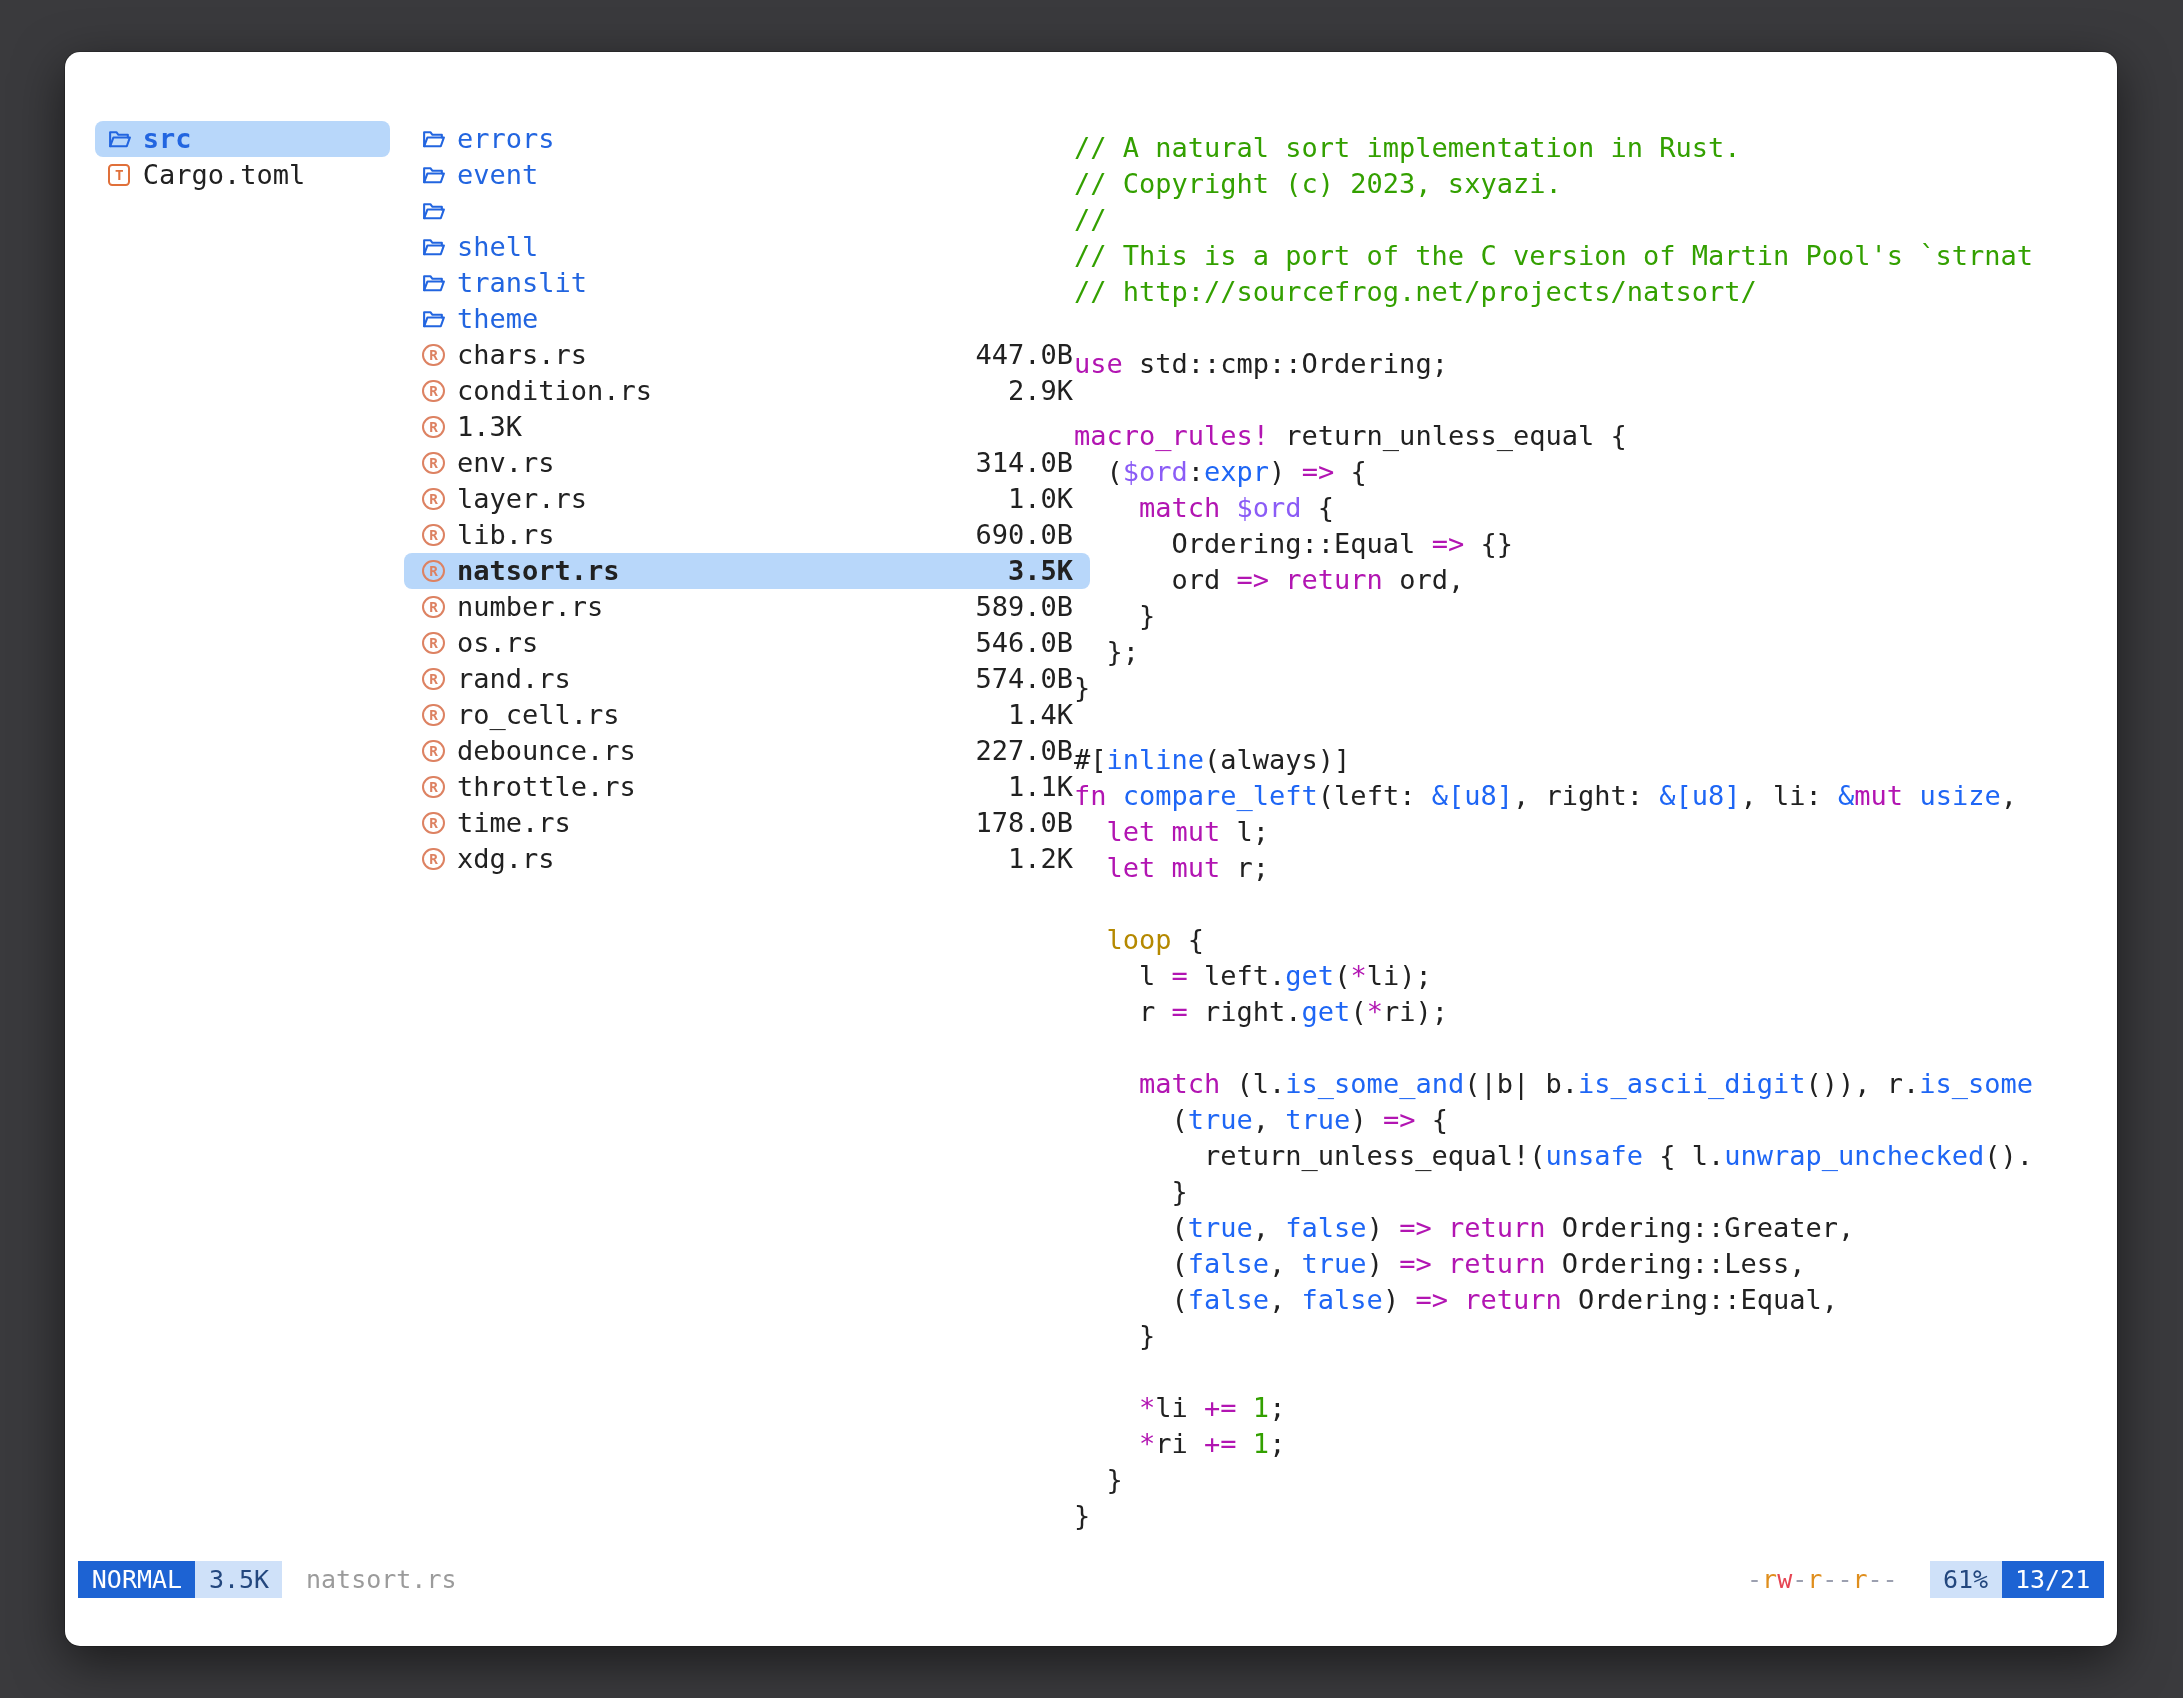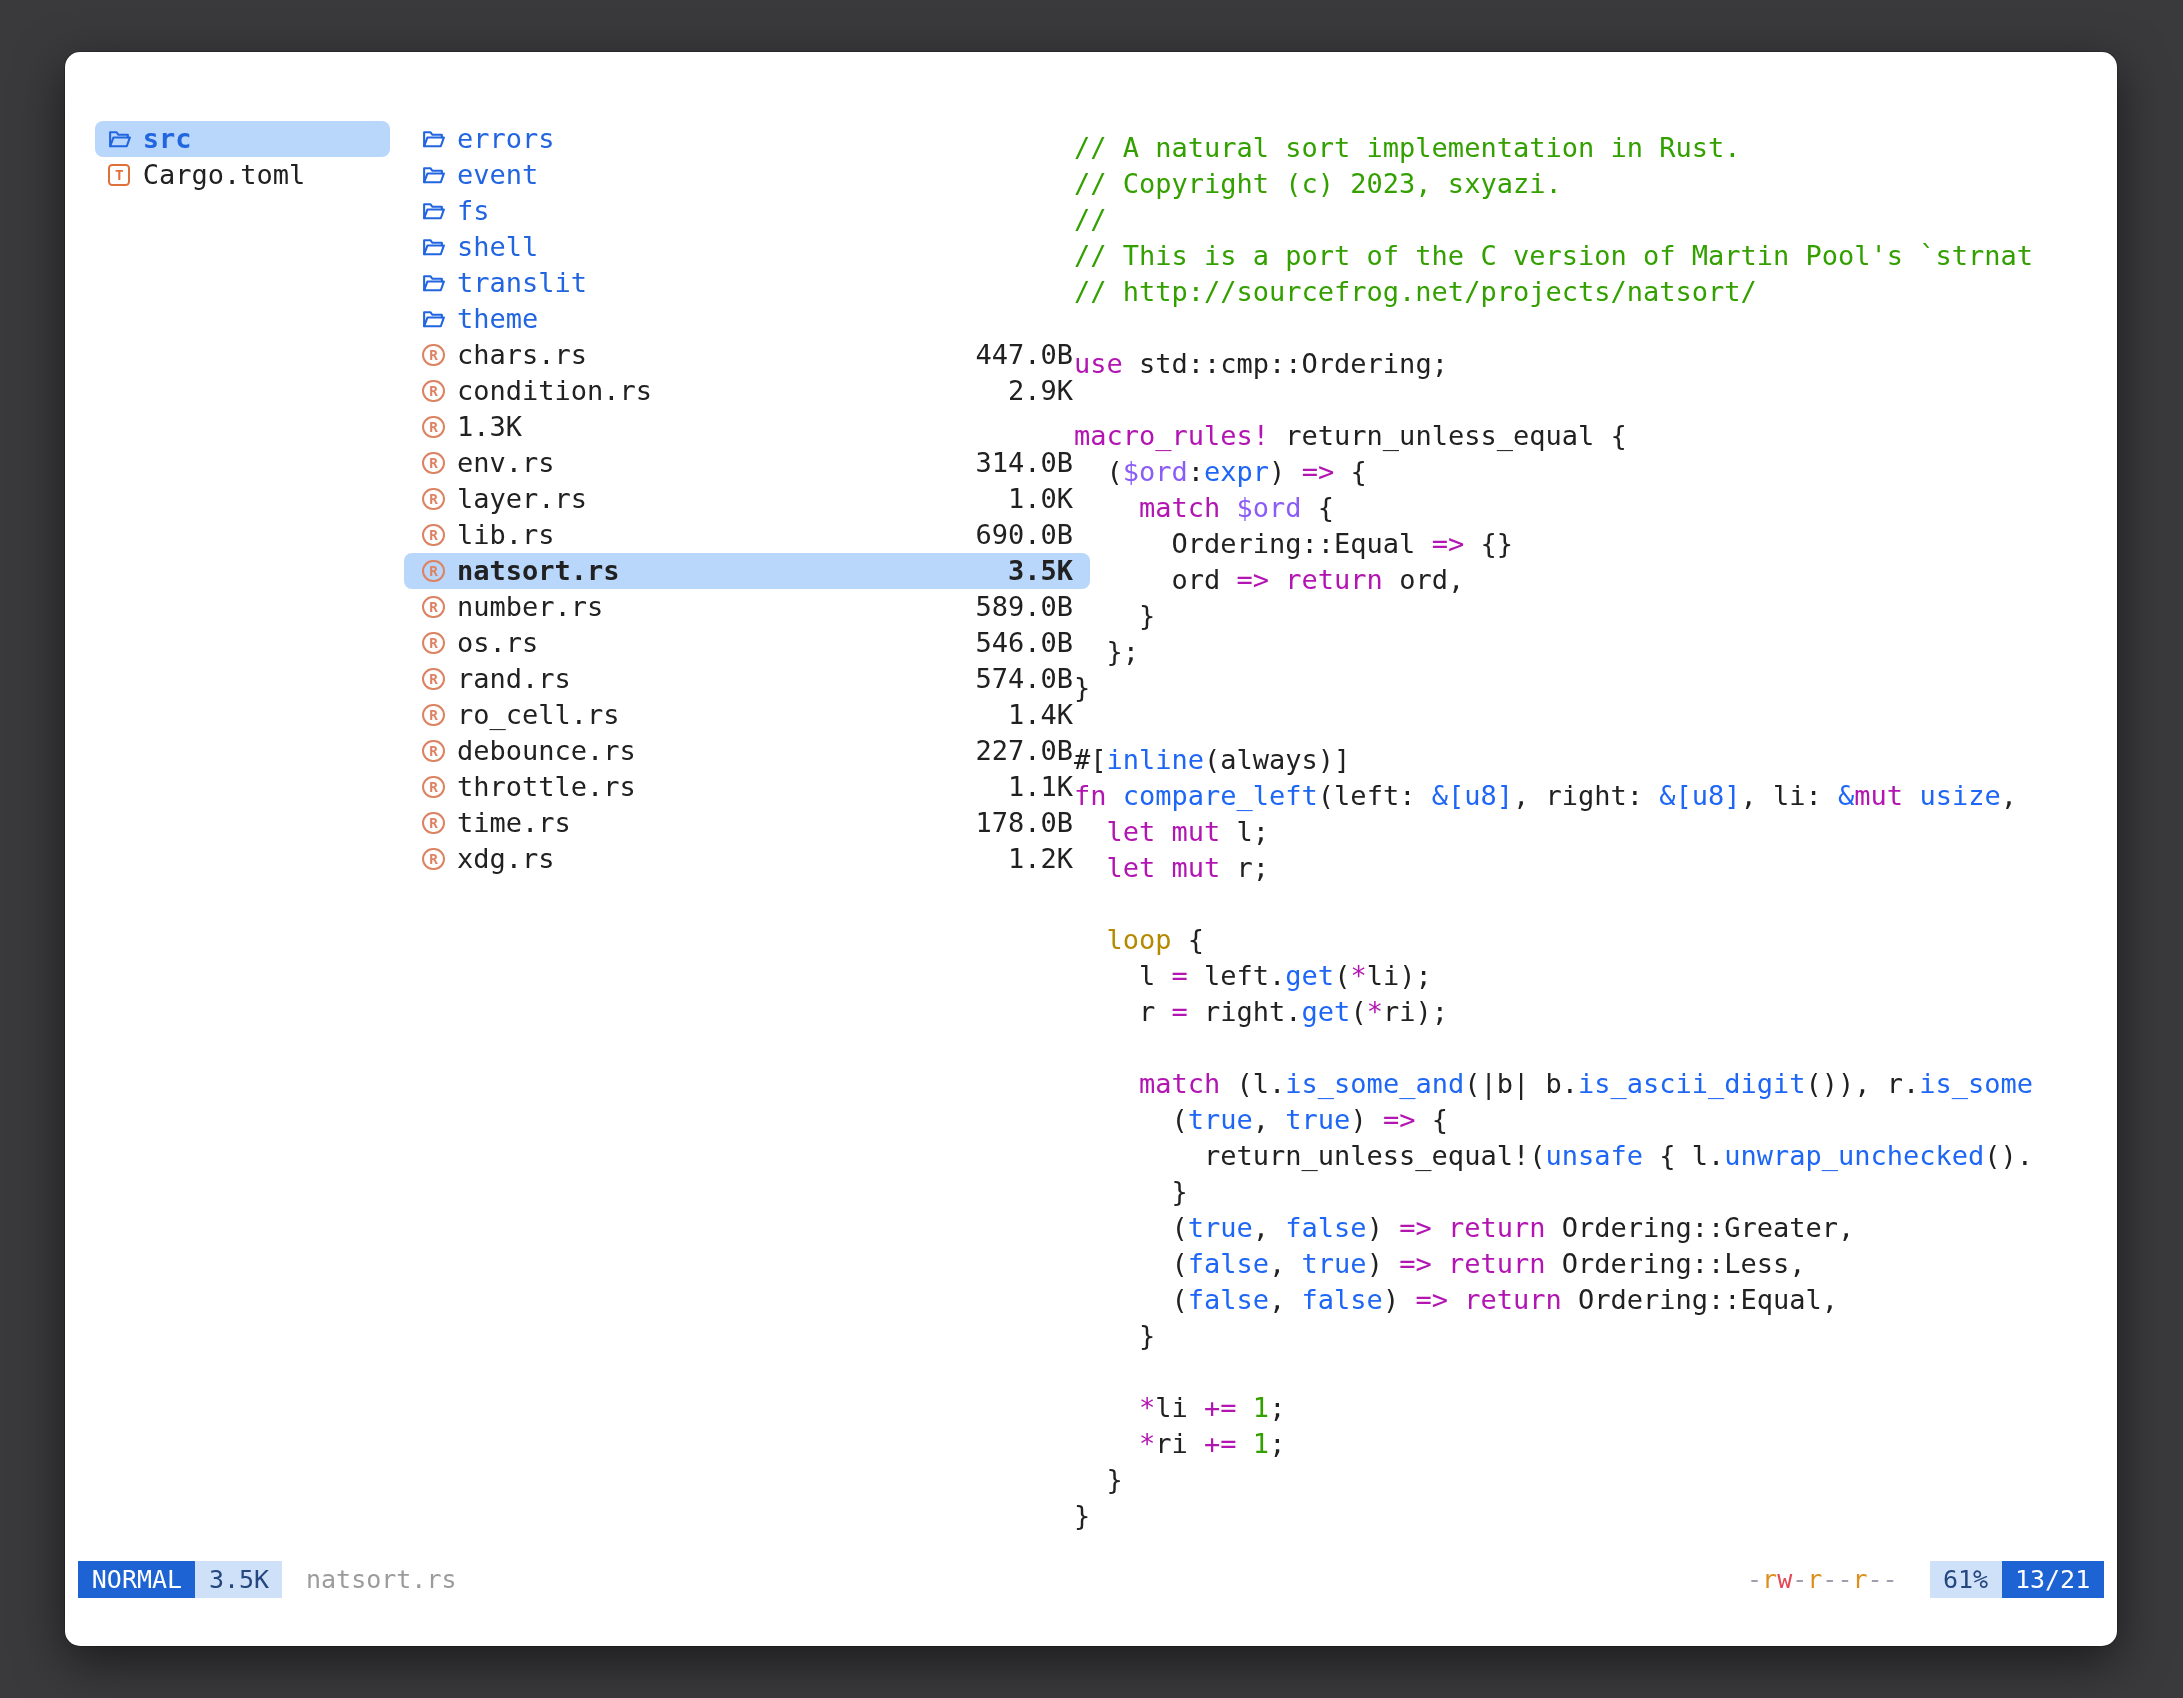--- a/index.html
+++ b/index.html
@@ -135,21 +135,20 @@
         <span class="file-name">event</span>
         <span class="file-size"></span>
       </div>
       <div class="file-row dir">
         <span class="row-icon folder-icon">
           <svg viewBox="0 0 24 24" fill="none" stroke="currentColor" stroke-width="2" stroke-linejoin="round" stroke-linecap="round">
             <path d="M3 18.5V5h6l2 2.5h9V10"></path>
             <path d="M3 18.5 6.2 10H22l-3 8.5z"></path>
           </svg>
         </span>
-        <span class="file-name">fs</span>
         <span class="file-size"></span>
       </div>
       <div class="file-row dir">
         <span class="row-icon folder-icon">
           <svg viewBox="0 0 24 24" fill="none" stroke="currentColor" stroke-width="2" stroke-linejoin="round" stroke-linecap="round">
             <path d="M3 18.5V5h6l2 2.5h9V10"></path>
             <path d="M3 18.5 6.2 10H22l-3 8.5z"></path>
           </svg>
         </span>
         <span class="file-name">shell</span>

